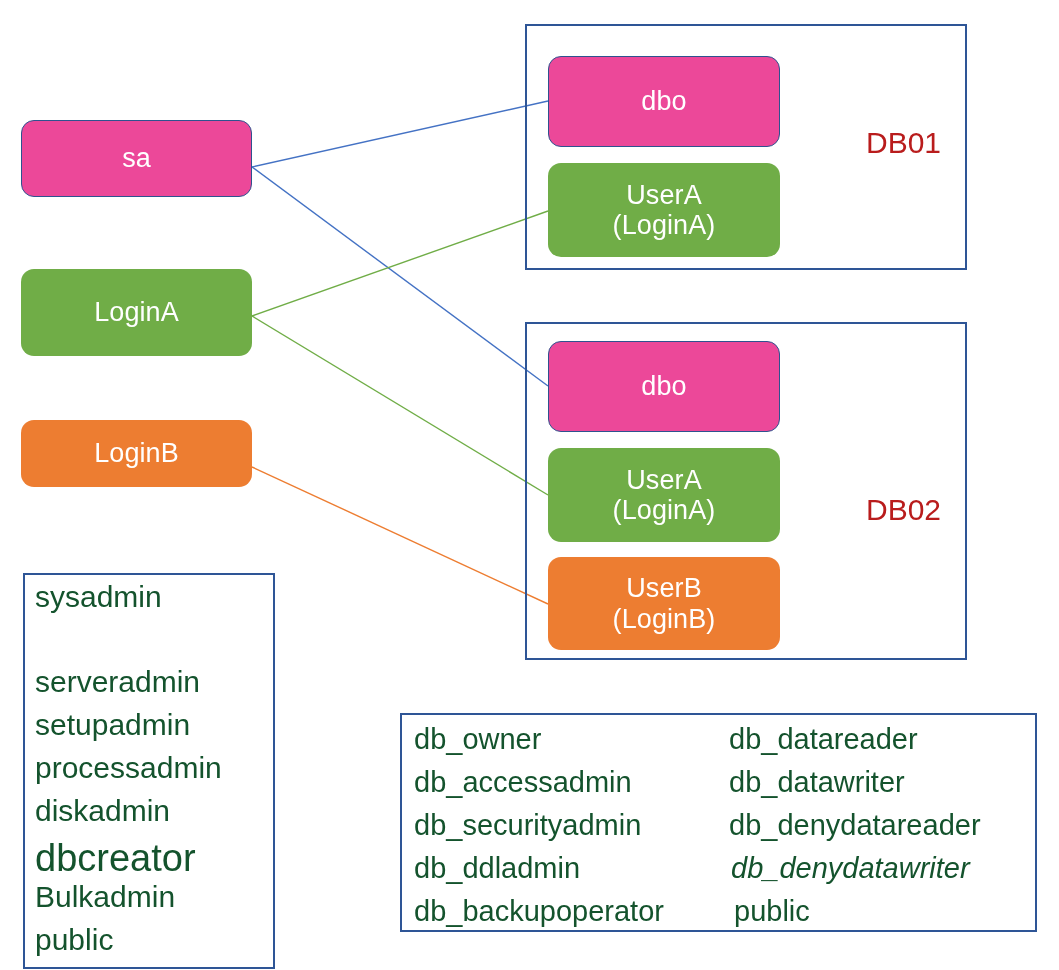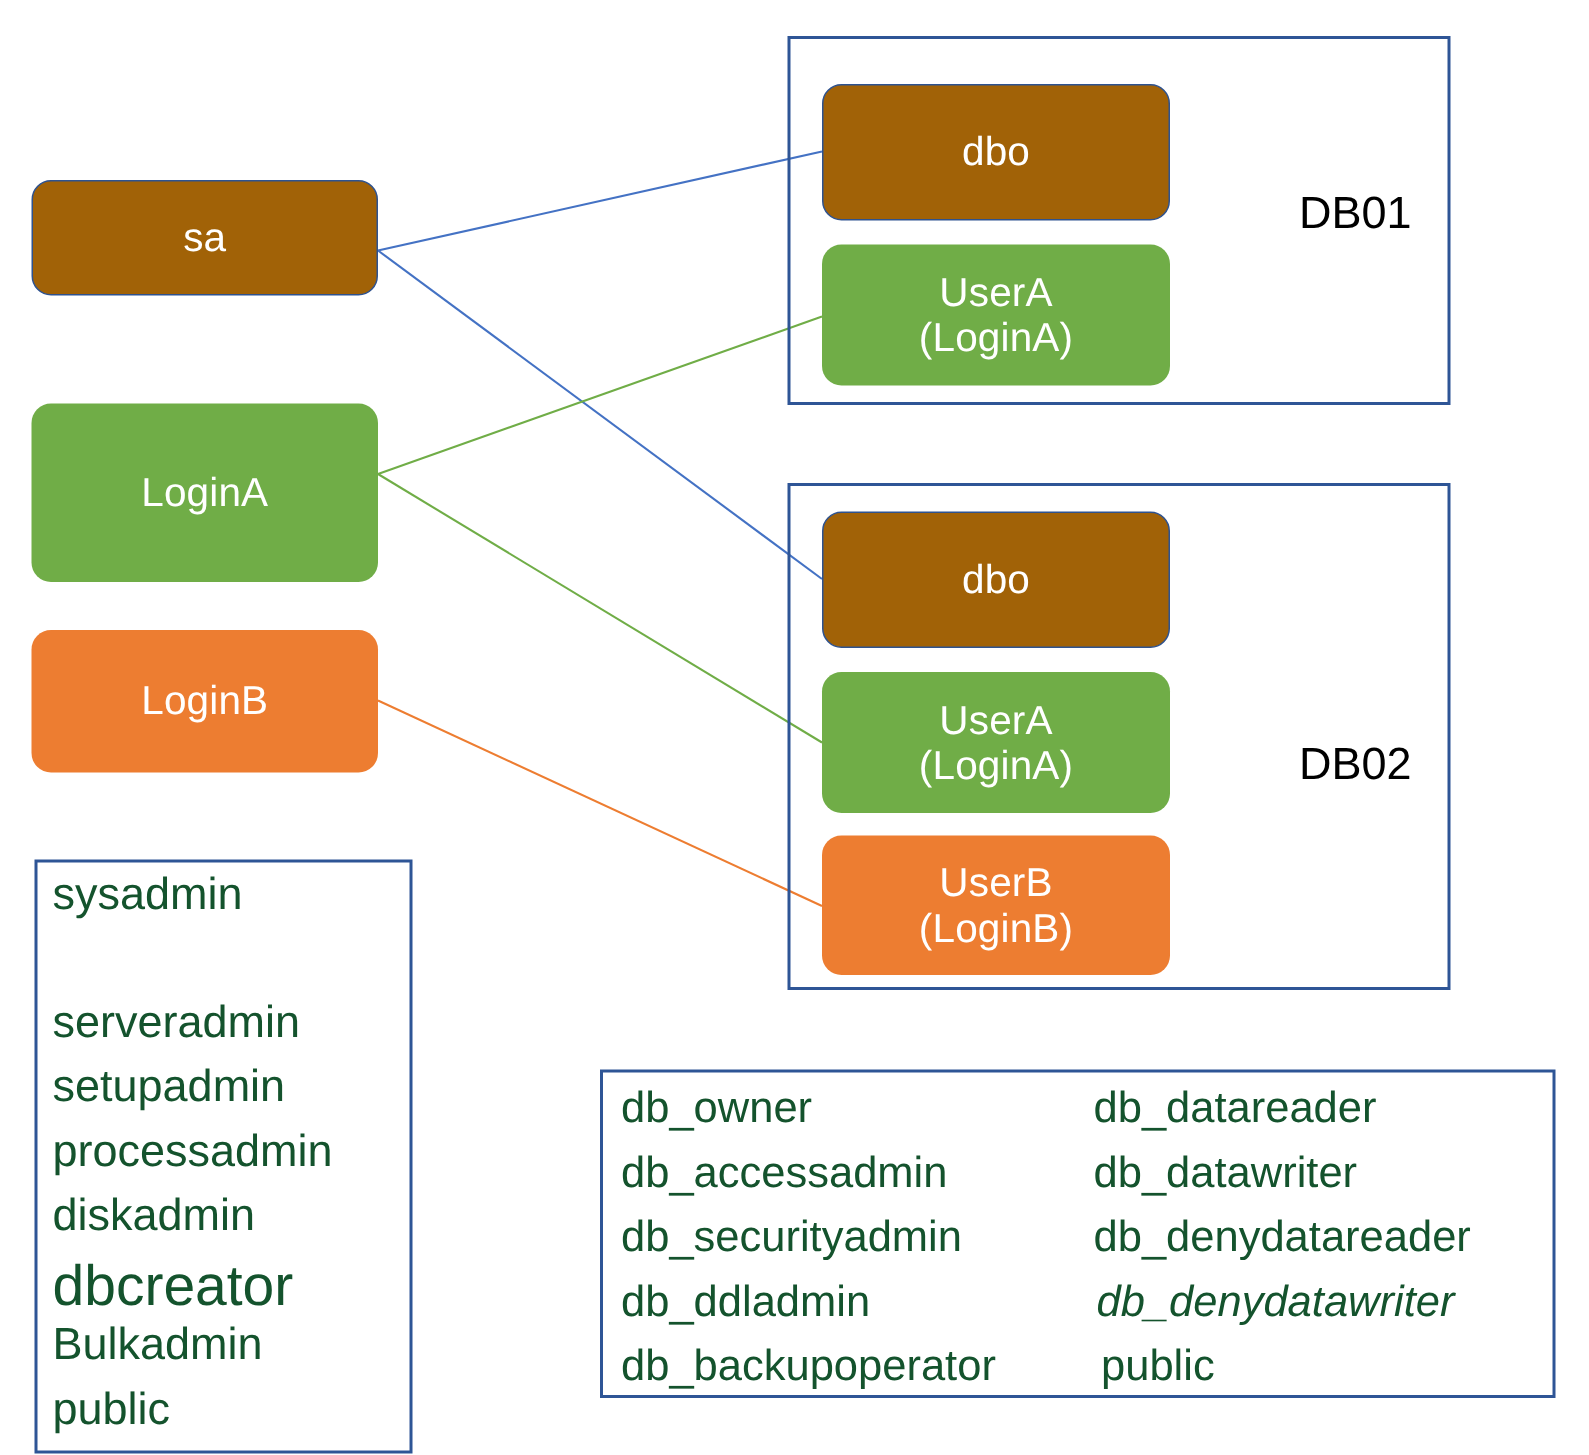--- a/index.html
+++ b/index.html
@@ -39,34 +39,34 @@
     box-sizing: border-box;
     display: flex;
     align-items: center;
     justify-content: center;
     text-align: center;
     color: #ffffff;
     line-height: 1.12;
     white-space: pre-line;
     letter-spacing: 0.1px;
   }
-  .node.blue   { background: #a16207; border: 1.3px solid #2E528F; }
+  .node.blue   { background: #ec4899; border: 1.3px solid #2E528F; }
   .node.green  { background: #70AD47; border: none; }
   .node.orange { background: #ED7D31; border: none; }
 
   
   .db-frame {
     position: absolute;
     border: 2.2px solid #2E5596;
     box-sizing: border-box;
     background: transparent;
   }
   .db-label {
     position: absolute;
-    color: #000000;
+    color: #b91c1c;
     white-space: nowrap;
   }
 
   
   .role-frame {
     position: absolute;
     border: 2.2px solid #2E5596;
     box-sizing: border-box;
     background: transparent;
   }
@@ -91,23 +91,23 @@
 
     <line x1="252" y1="316" x2="548" y2="211" stroke="#70AD47" stroke-width="1.4"></line>
 
     <line x1="252" y1="316" x2="548" y2="495" stroke="#70AD47" stroke-width="1.4"></line>
 
     <line x1="252" y1="467" x2="548" y2="604" stroke="#ED7D31" stroke-width="1.4"></line>
   </svg>
 
   <div class="node blue" style="left:21px; top:120px; width:231px; height:77px; font-size:27px;">sa</div>
 
-  <div class="node green" style="left:21px; top:269px; width:231px; height:119px; font-size:27px;">LoginA</div>
+  <div class="node green" style="left:21px; top:269px; width:231px; height:87px; font-size:27px;">LoginA</div>
 
-  <div class="node orange" style="left:21px; top:420px; width:231px; height:95px; font-size:27px;">LoginB</div>
+  <div class="node orange" style="left:21px; top:420px; width:231px; height:67px; font-size:27px;">LoginB</div>
 
   <div class="db-frame" style="left:525px; top:24px; width:442px; height:246px;"></div>
   <div class="db-label" style="left:866px; top:126px; font-size:30px;">DB01</div>
 
   <div class="node blue" style="left:548px; top:56px; width:232px; height:91px; font-size:27px;">dbo</div>
 
   <div class="node green" style="left:548px; top:163px; width:232px; height:94px; font-size:27px;">UserA
 (LoginA)</div>
 
   <div class="db-frame" style="left:525px; top:322px; width:442px; height:338px;"></div>

